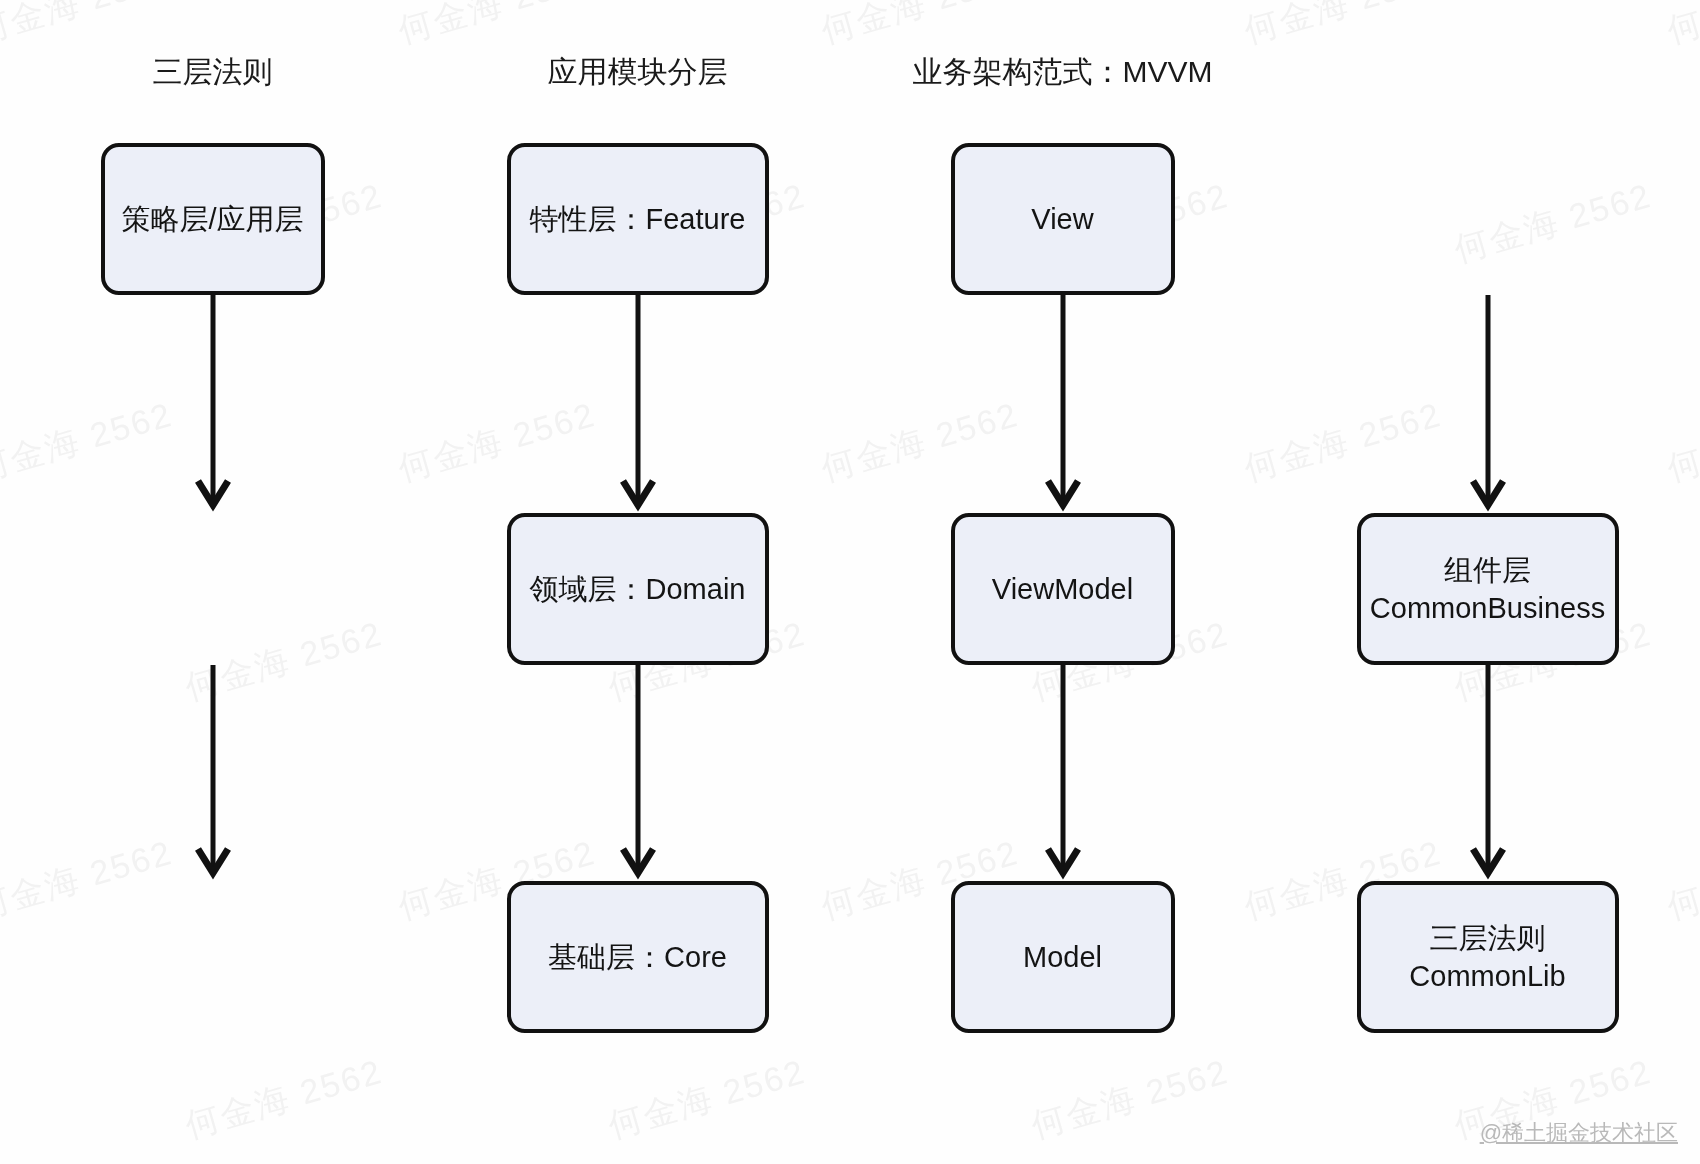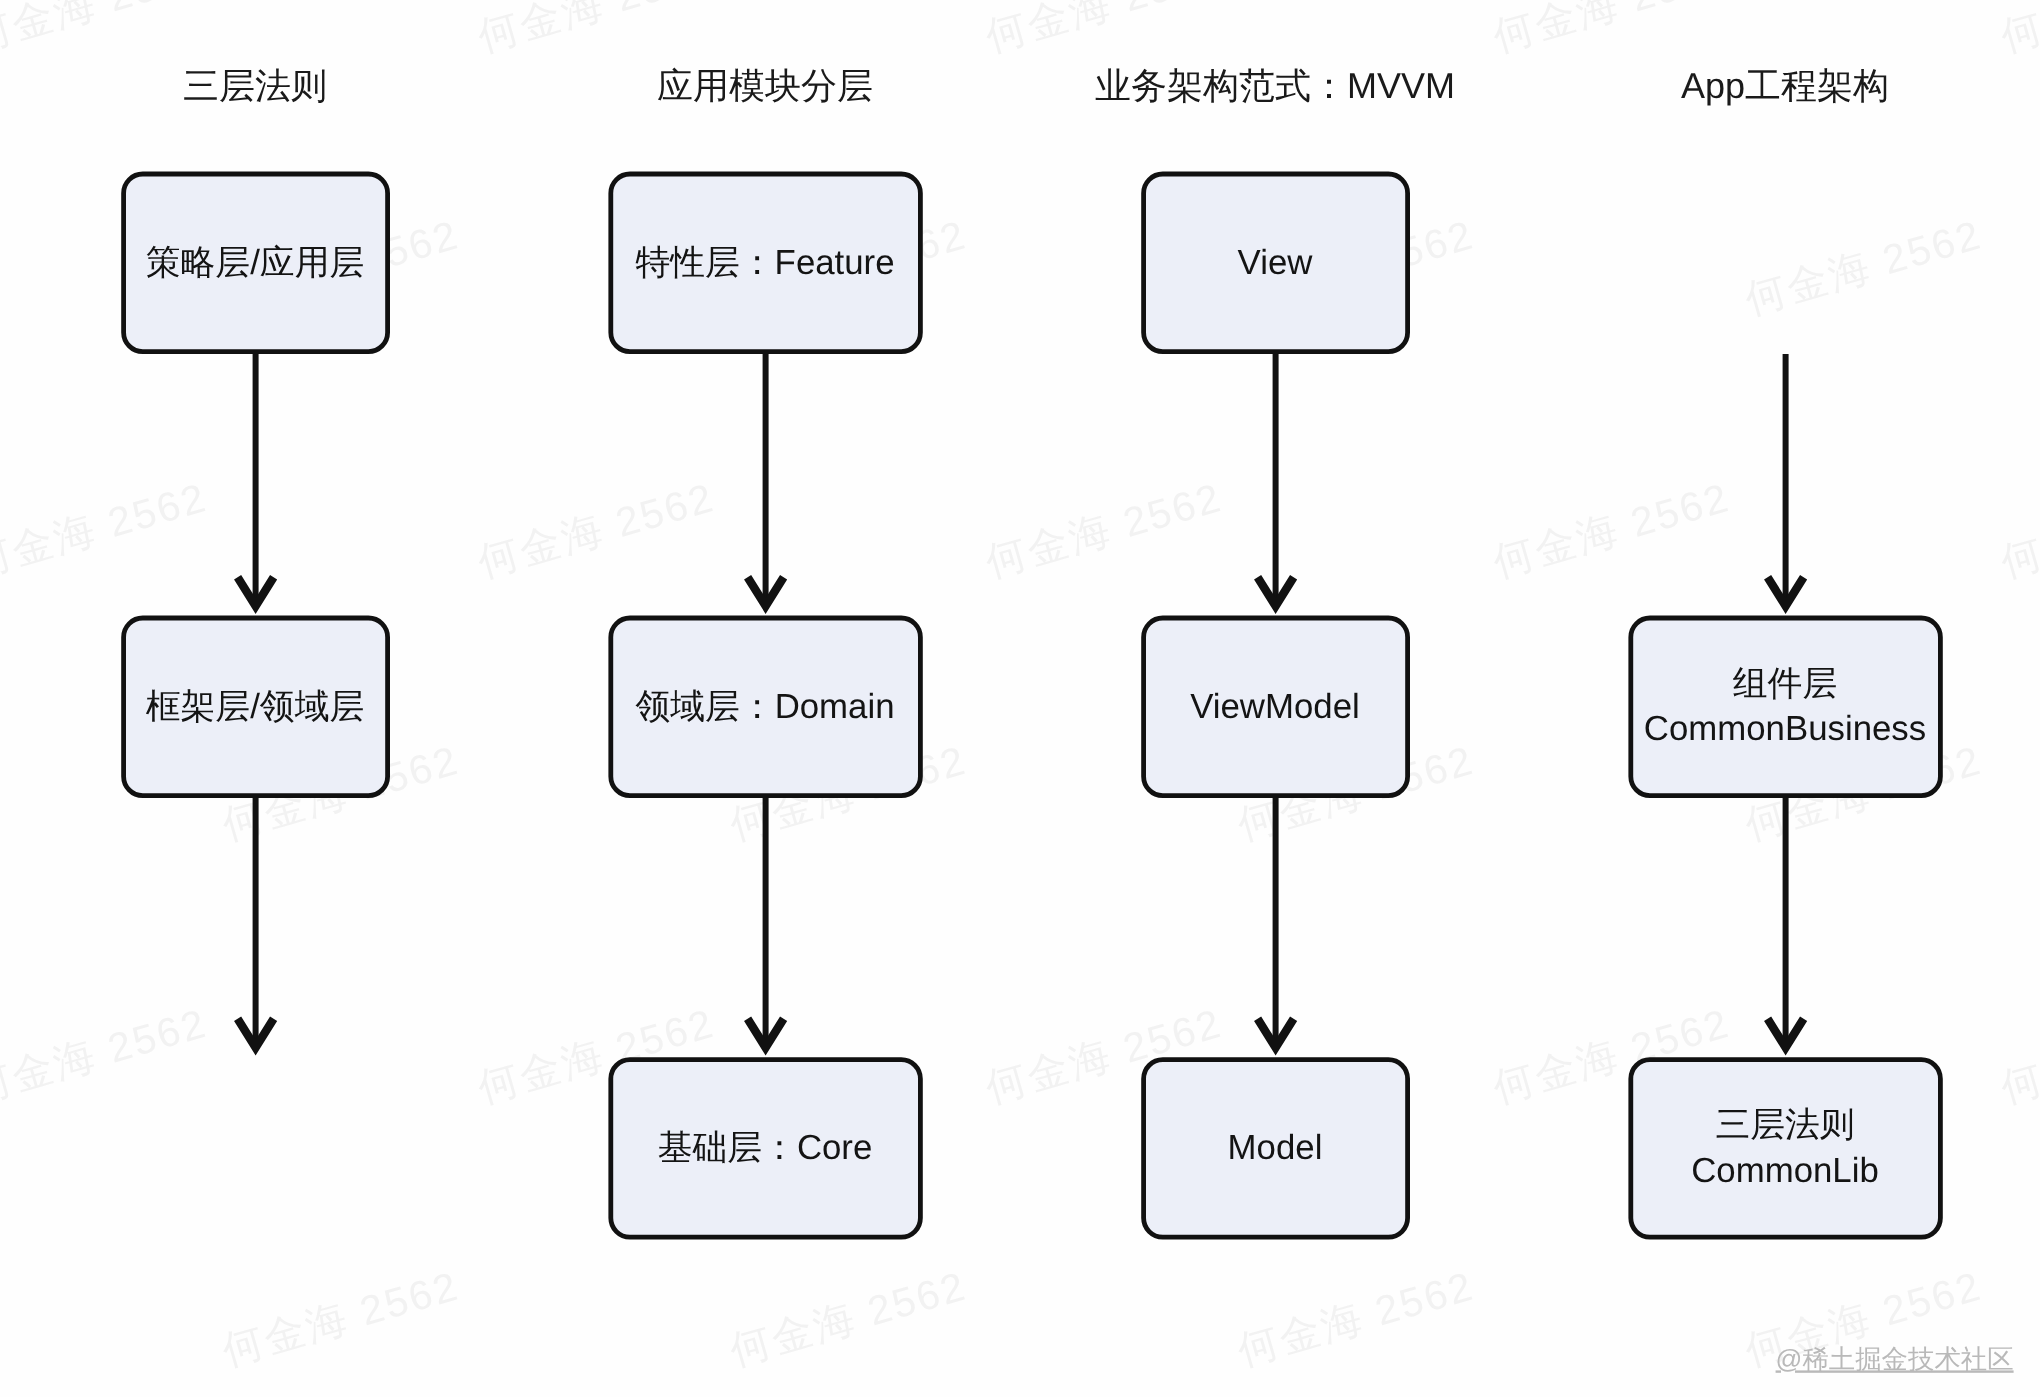--- a/index.html
+++ b/index.html
@@ -161,23 +161,20 @@
 
       <div class="node node-1">
         <span class="node-line">策略层/应用层</span>
       </div>
 
       <svg class="arrow arrow-1" viewBox="0 0 40 218" preserveAspectRatio="none">
         <line x1="20" y1="0" x2="20" y2="204" stroke="#111111" stroke-width="5"></line>
         <polyline points="5,186 20,210 35,186" fill="none" stroke="#111111" stroke-width="7" stroke-linejoin="miter" stroke-linecap="butt"></polyline>
       </svg>
 
-      <div class="node node-2">
-        <span class="node-line">框架层/领域层</span>
-      </div>
 
       <svg class="arrow arrow-2" viewBox="0 0 40 216" preserveAspectRatio="none">
         <line x1="20" y1="0" x2="20" y2="202" stroke="#111111" stroke-width="5"></line>
         <polyline points="5,184 20,208 35,184" fill="none" stroke="#111111" stroke-width="7" stroke-linejoin="miter" stroke-linecap="butt"></polyline>
       </svg>
 
     </div>
 
     <div class="column">
       <div class="col-title">应用模块分层</div>
@@ -225,21 +222,20 @@
         <line x1="20" y1="0" x2="20" y2="202" stroke="#111111" stroke-width="5"></line>
         <polyline points="5,184 20,208 35,184" fill="none" stroke="#111111" stroke-width="7" stroke-linejoin="miter" stroke-linecap="butt"></polyline>
       </svg>
 
       <div class="node node-3">
         <span class="node-line">Model</span>
       </div>
     </div>
 
     <div class="column">
-      <div class="col-title">App工程架构</div>
 
 
       <svg class="arrow arrow-1" viewBox="0 0 40 218" preserveAspectRatio="none">
         <line x1="20" y1="0" x2="20" y2="204" stroke="#111111" stroke-width="5"></line>
         <polyline points="5,186 20,210 35,186" fill="none" stroke="#111111" stroke-width="7" stroke-linejoin="miter" stroke-linecap="butt"></polyline>
       </svg>
 
       <div class="node node-2 wide">
         <div>
           <span class="node-line">组件层</span>

